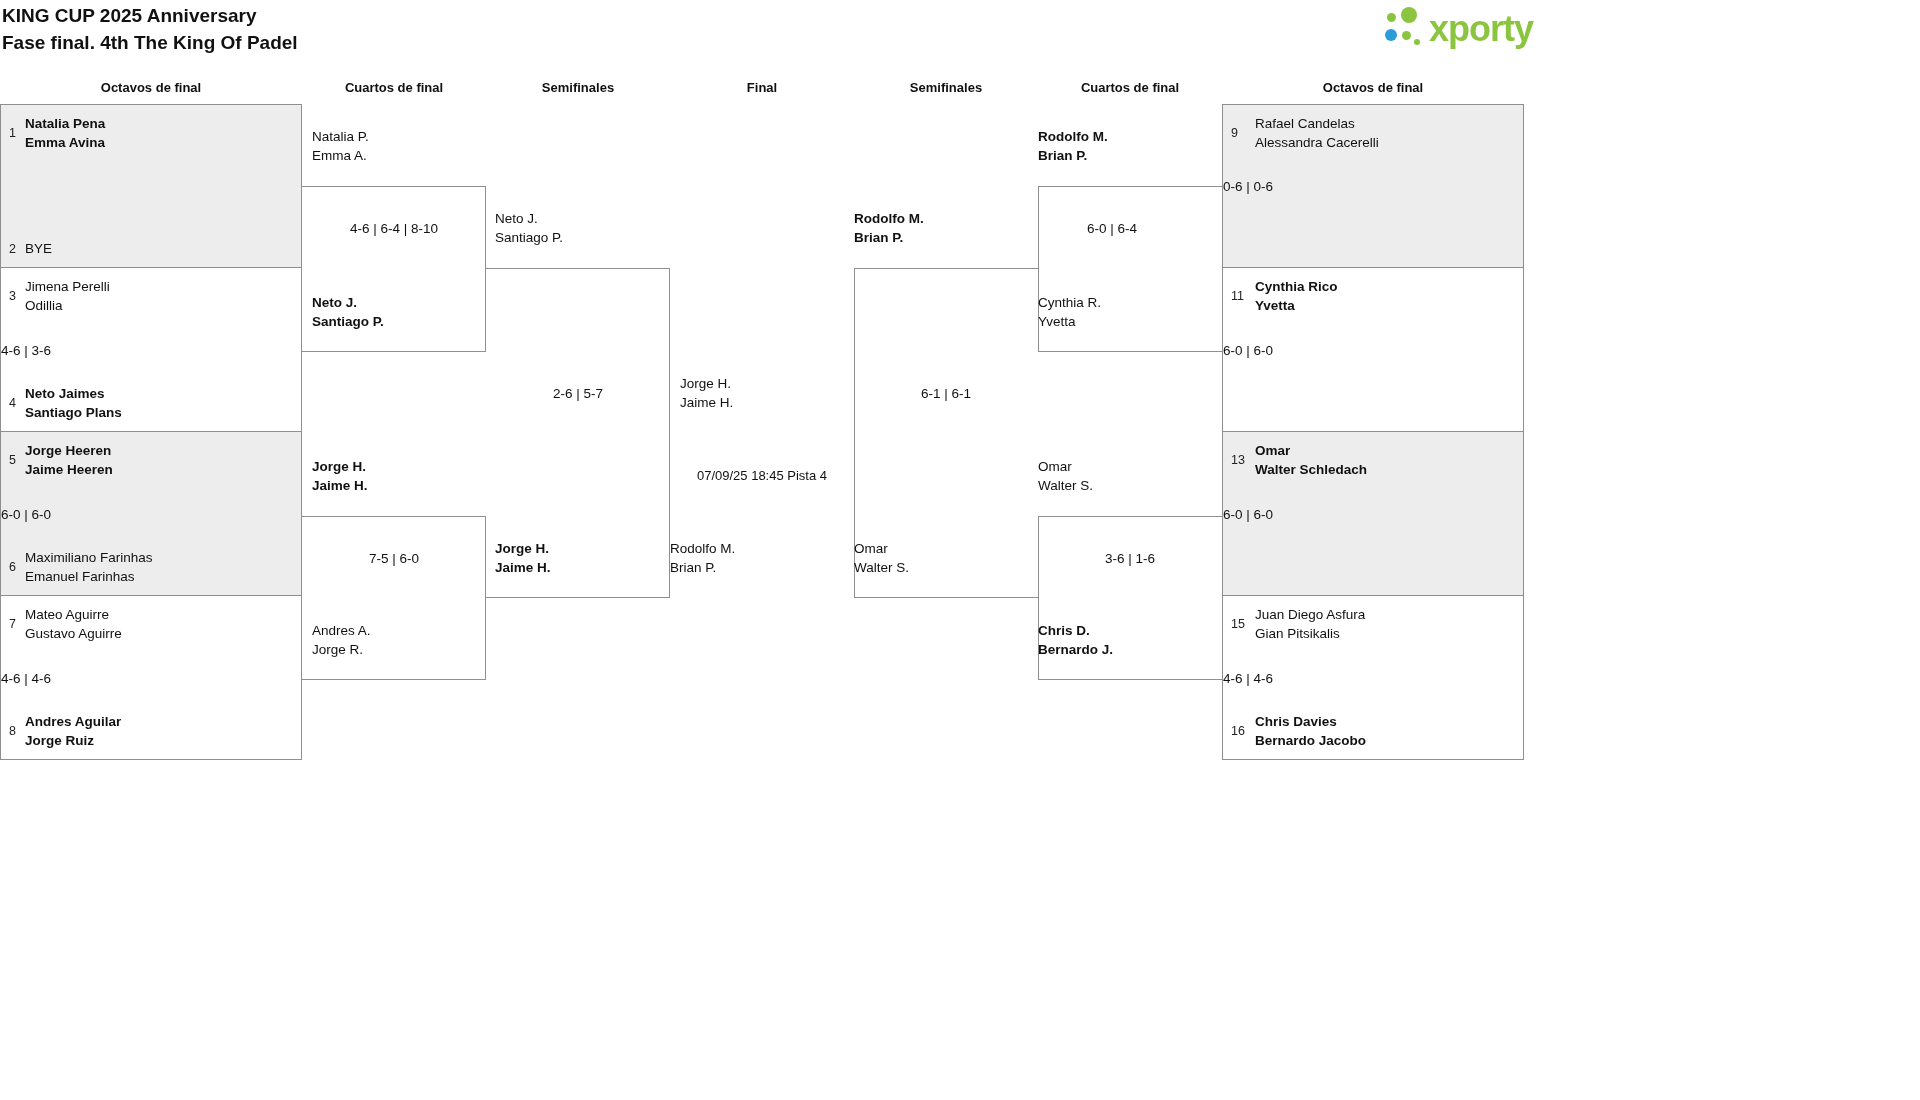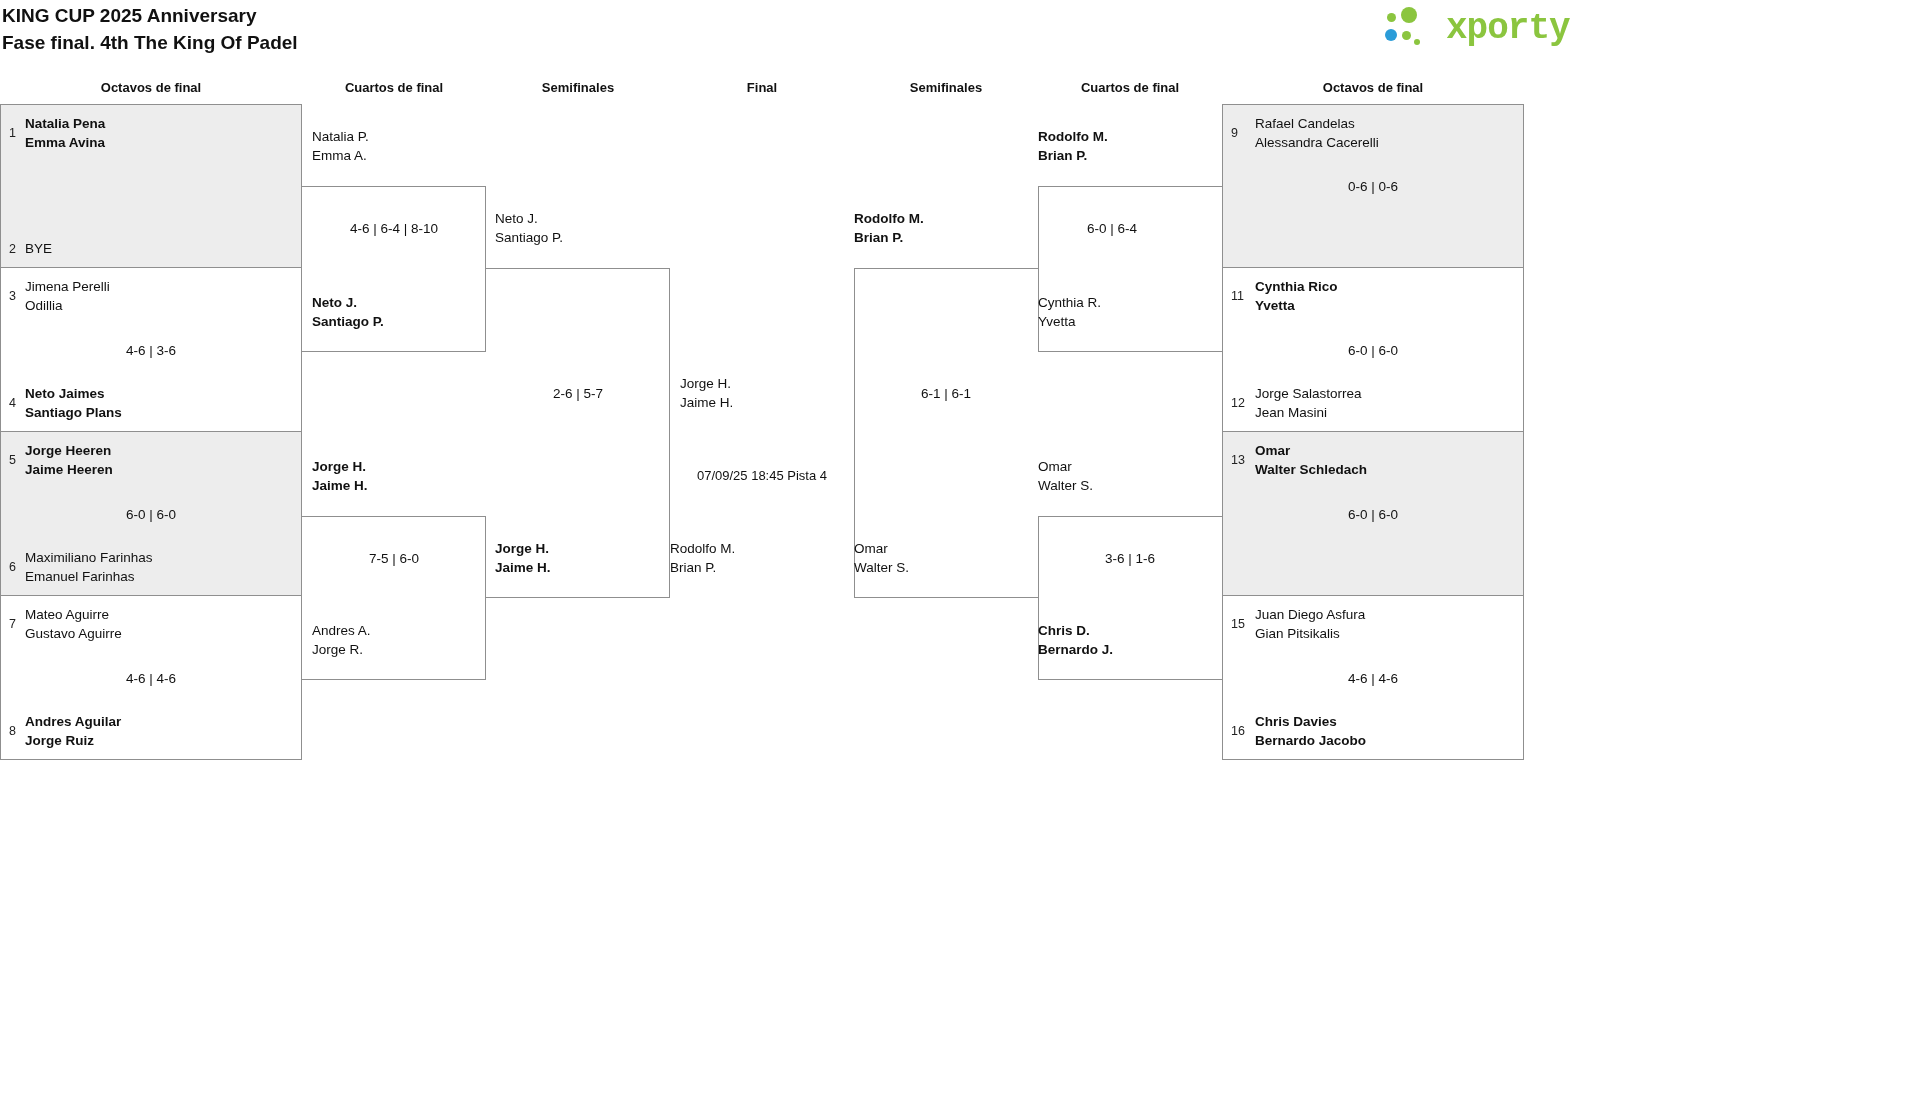--- a/index.html
+++ b/index.html
@@ -3,21 +3,21 @@
 <meta charset="utf-8">
 <style>
   * { margin:0; padding:0; box-sizing:border-box; }
   html,body { width:1920px; height:1100px; background:#ffffff; }
   body { font-family:"Liberation Sans", sans-serif; color:#111; position:relative; overflow:hidden; }
 
   .title-line { position:absolute; left:2px; font-size:19px; font-weight:700; line-height:27px; }
   .title-1 { top:2px;text-align:center; }
   .title-2 { top:29px; }
 
-  .logo { position:absolute; left:1385px; top:5px; display:flex; gap:19px;font-family:Liberation Mono, monospace; }
+  .logo { position:absolute; left:1385px; top:5px; display:flex; gap:2px; }
   .logo-dots { position:relative; width:42px; height:48px; }
   .logo-dots i { position:absolute; border-radius:50%; background:#8bc53f; }
   .logo-dots .d1 { left:2px;  top:8px;  width:9px;  height:9px; }
   .logo-dots .d2 { left:16px; top:2px;  width:16px; height:16px; }
   .logo-dots .d3 { left:0px;  top:24px; width:12px; height:12px; background:#2b9cd8; }
   .logo-dots .d4 { left:17px; top:26px; width:9px;  height:9px; }
   .logo-dots .d5 { left:29px; top:34px; width:6px;  height:6px; }
   .logo-text { font-size:36px; font-weight:800; color:#8bc53f; letter-spacing:-1px; line-height:48px; }
 
   .colhead { position:absolute; top:80px; font-size:13px; font-weight:600; text-align:center; }
@@ -30,21 +30,21 @@
   .team.top { top:9px; }
   .team.bottom { bottom:9px; }
   .seed { font-size:12.5px; color:#222; flex:0 0 auto; }
   .oboxL .seed { min-width:10px; }
   .oboxR .seed { min-width:18px; }
   .names span { display:block; font-size:13.5px; line-height:19px; }
   .names span:empty { display:none; }
   .winner { font-weight:700; }
 
   .mscore { position:absolute; left:0; right:0; top:50%; transform:translateY(-50%);
-            text-align:center; font-size:13.5px; }
+            font-size:13.5px; }
 
   .conn { position:absolute; border:1px solid #8f8f8f; }
   .conn-l { border-left:none; }
   .conn-r { border-right:none; }
 
   .adv { position:absolute; font-size:13.5px; line-height:19px; }
   .adv span { display:block; }
   .adv span:empty { display:none; }
   .adv.alignR { }
 
@@ -161,27 +161,20 @@
 
 <div class="obox oboxR noTop" style="left:1222px;top:268px">
   <div class="team top">
     <span class="seed">11</span>
     <span class="names winner">
       <span>Cynthia Rico</span>
       <span>Yvetta</span>
     </span>
   </div>
   <div class="mscore">6-0 | 6-0</div>
-  <div class="team bottom">
-    <span class="seed">12</span>
-    <span class="names">
-      <span>Jorge Salastorrea</span>
-      <span>Jean Masini</span>
-    </span>
-  </div>
 </div>
 
 <div class="obox oboxR noTop shade" style="left:1222px;top:432px">
   <div class="team top">
     <span class="seed">13</span>
     <span class="names winner">
       <span>Omar</span>
       <span>Walter Schledach</span>
     </span>
   </div>

